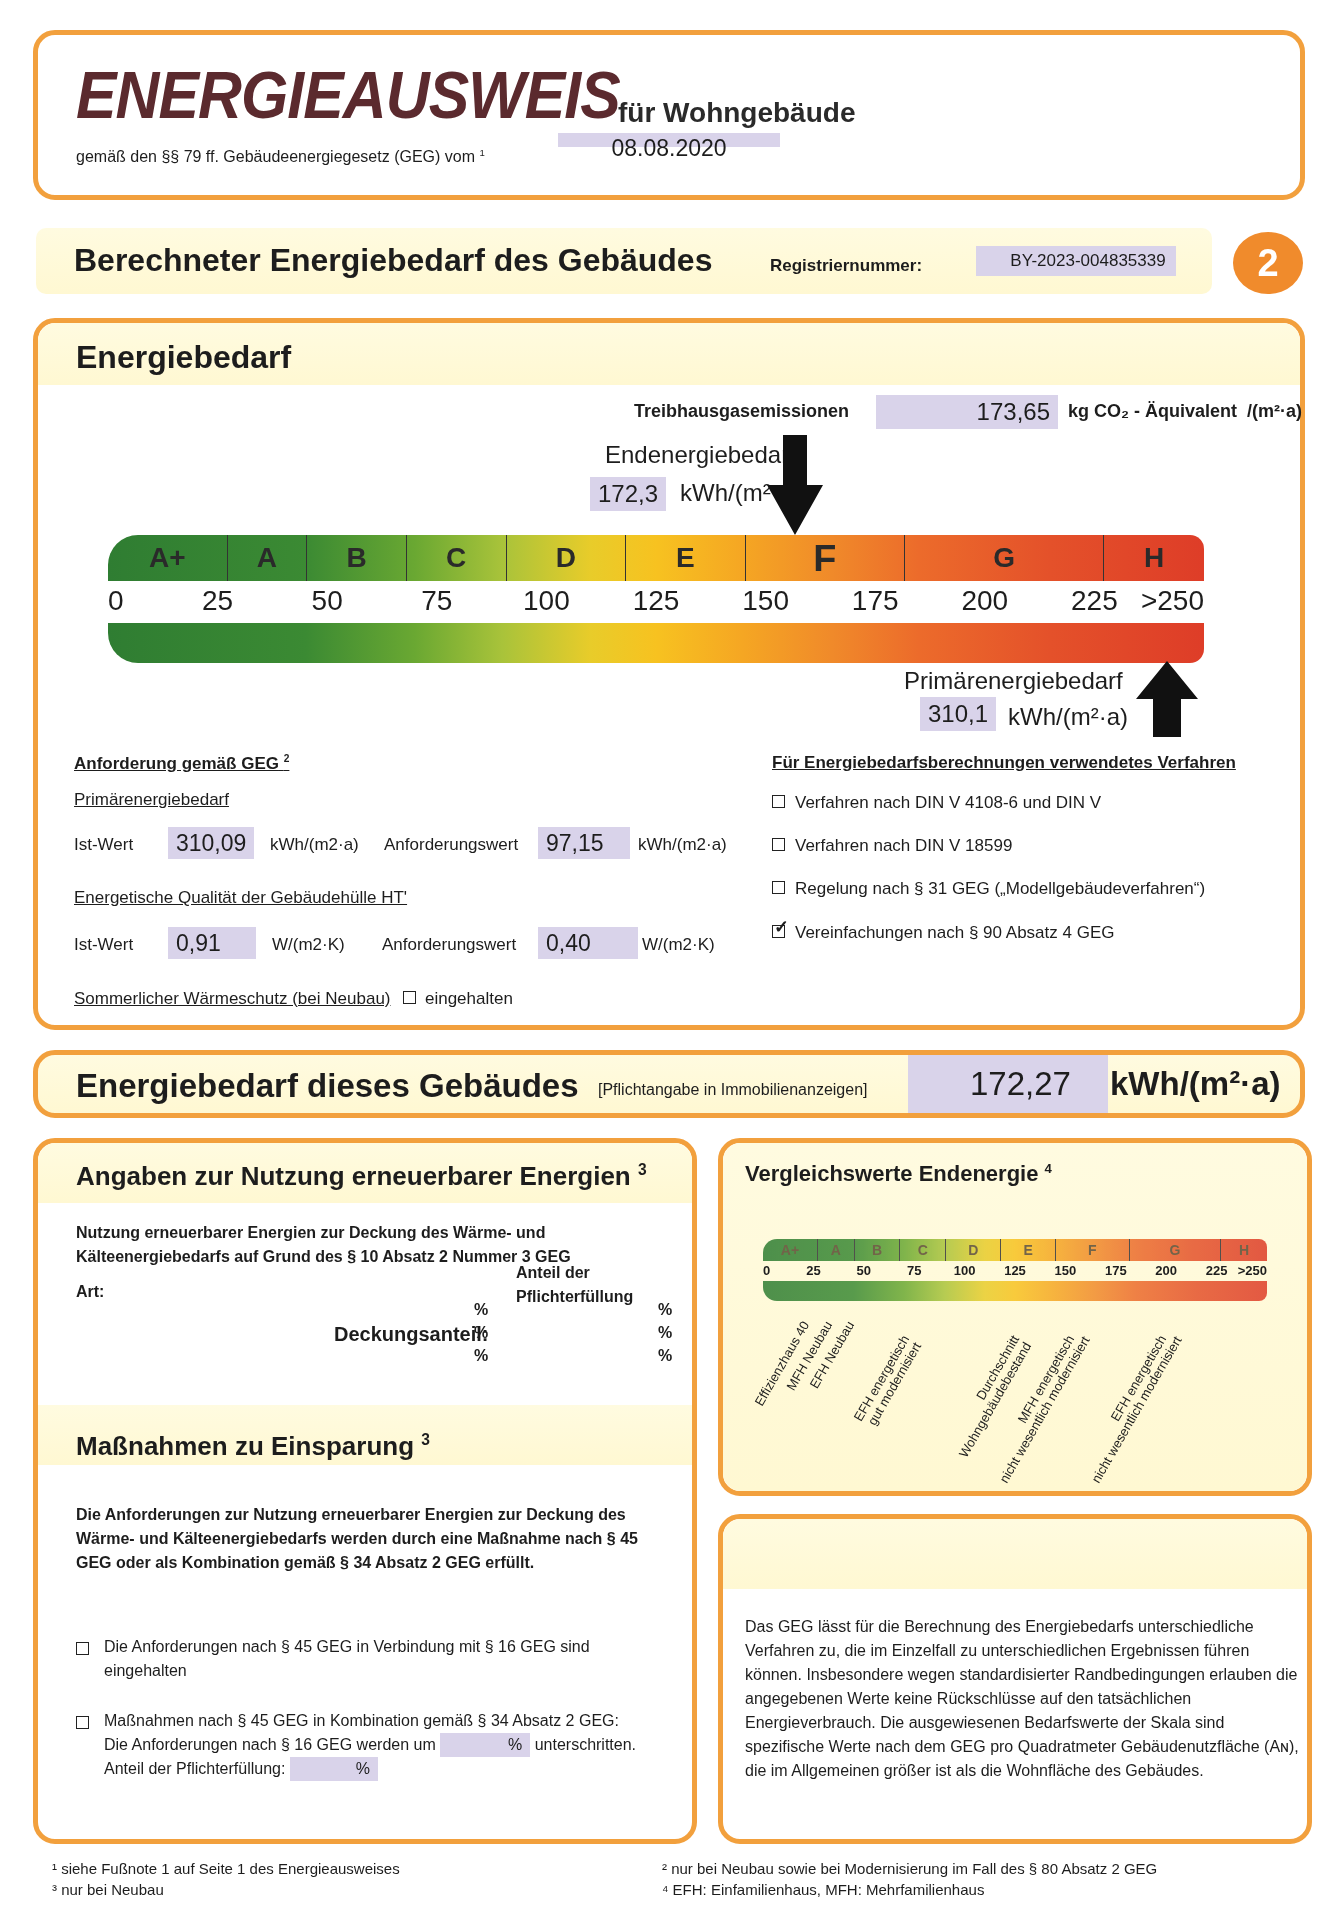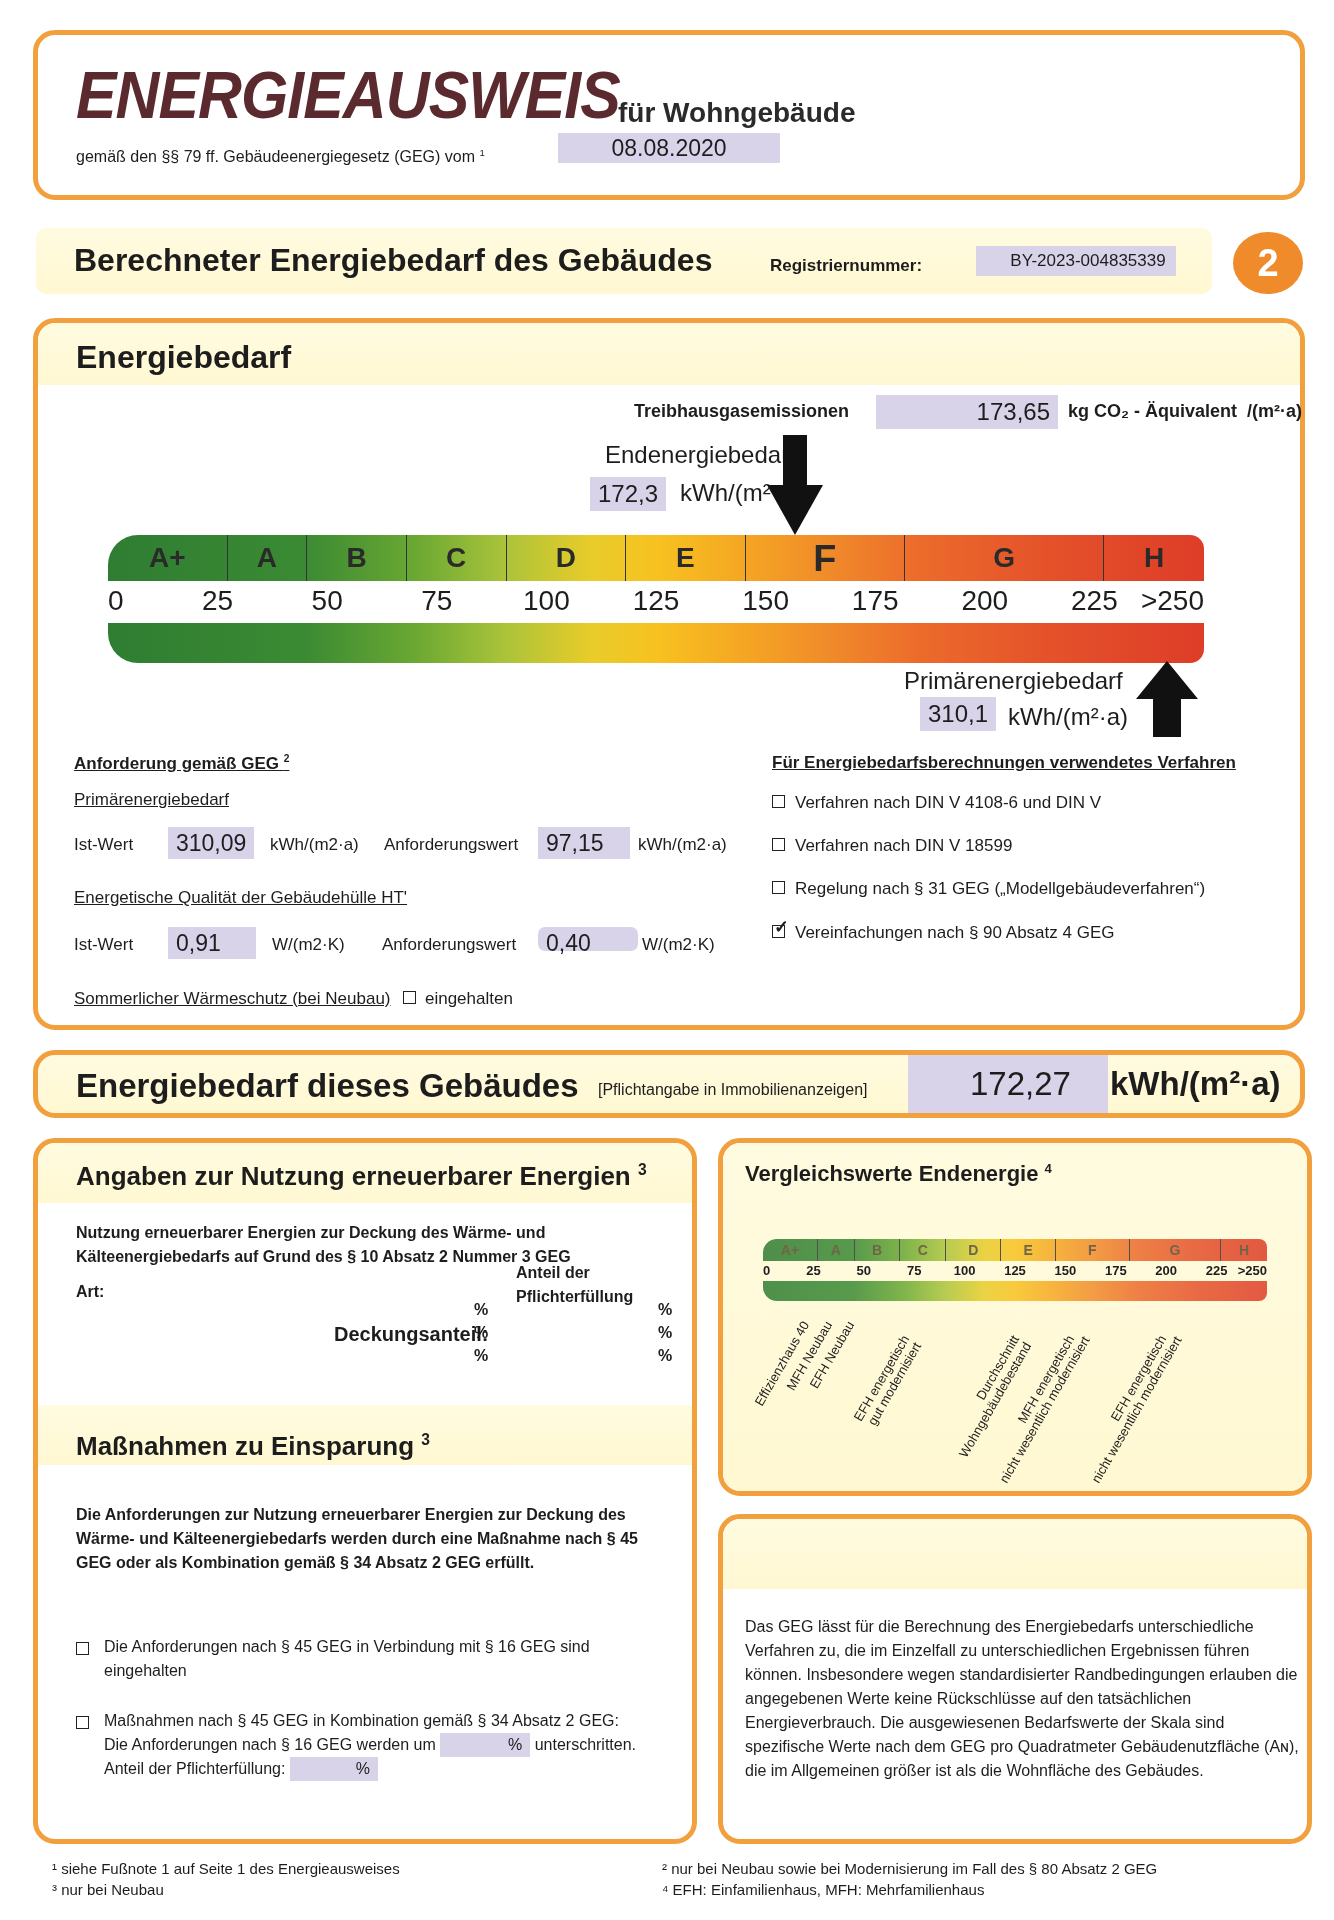--- a/index.html
+++ b/index.html
@@ -24,21 +24,21 @@
 </head>
 <body>
 
 <div class="box" style="left:33px; top:30px; width:1272px; height:170px;">
   <div class="abs" style="left:38px; top:22px; font-size:66px; font-style:italic; font-weight:bold; color:#5b2a2e; letter-spacing:-1px; transform:scaleX(0.92); transform-origin:left;">ENERGIEAUSWEIS</div>
   <div class="abs b" style="left:580px; top:62px; font-size:28px; color:#2a2a2a;">für Wohngebäude</div>
   <div class="abs" style="left:38px; top:112px; font-size:16px;">
     <span>gemäß den §§ 79 ff. Gebäudeenergiegesetz (GEG) vom</span>
     <span class="sup">1</span>
   </div>
-  <div class="abs hl" style="left:520px; top:98px; width:222px; height:30px; font-size:23px; text-align:center; line-height:30px;">08.08.2020</div>
+  <div class="abs hl" style="left:520px; top:98px; width:222px; height:14px; font-size:23px; text-align:center; line-height:30px;">08.08.2020</div>
 </div>
 
 <div class="abs ybg" style="left:36px; top:228px; width:1176px; height:66px; border-radius:10px;">
   <div class="abs b" style="left:38px; top:14px; font-size:32px;">Berechneter Energiebedarf des Gebäudes</div>
   <div class="abs b" style="left:734px; top:28px; font-size:17px;">Registriernummer:</div>
   <div class="abs hl" style="left:940px; top:18px; width:200px; height:30px; font-size:17px; line-height:30px; text-align:center;padding-left:32px;">BY-2023-004835339</div>
 </div>
 <div class="abs" style="left:1233px; top:232px; width:70px; height:62px; border-radius:50%; background:#f08b2c; color:#fff; font-size:38px; font-weight:bold; display:flex; align-items:center; justify-content:center;">
   <span>2</span>
 </div>
@@ -106,21 +106,21 @@
   <div class="abs" style="left:346px; top:512px; font-size:17px;">Anforderungswert</div>
   <div class="abs hl" style="left:500px; top:504px; height:32px; width:92px; font-size:23px; line-height:32px;">97,15</div>
   <div class="abs" style="left:600px; top:512px; font-size:17px;">kWh/(m2·a)</div>
 
   <div class="abs u" style="left:36px; top:565px; font-size:17px;">Energetische Qualität der Gebäudehülle HT'</div>
 
   <div class="abs" style="left:36px; top:612px; font-size:17px;">Ist-Wert</div>
   <div class="abs hl" style="left:130px; top:604px; width:88px; height:32px; font-size:23px; line-height:32px;">0,91</div>
   <div class="abs" style="left:234px; top:612px; font-size:17px;">W/(m2·K)</div>
   <div class="abs" style="left:344px; top:612px; font-size:17px;">Anforderungswert</div>
-  <div class="abs hl" style="left:500px; top:604px; width:100px; height:24px; font-size:23px; line-height:32px;border-radius:7px;">0,40</div>
+  <div class="abs hl" style="left:500px; top:604px; width:100px; height:32px; font-size:23px; line-height:32px;">0,40</div>
   <div class="abs" style="left:604px; top:612px; font-size:17px;">W/(m2·K)</div>
 
   <div class="abs" style="left:36px; top:666px; font-size:17px;">
     <span class="u">Sommerlicher Wärmeschutz (bei Neubau)</span>
     <span class="chk" style="margin-left:8px; margin-right:4px;"></span>
     <span>eingehalten</span>
   </div>
 
   <div class="abs b u" style="left:734px; top:430px; font-size:17px;">Für Energiebedarfsberechnungen verwendetes Verfahren</div>
   <div class="abs" style="left:734px; top:470px; font-size:17px;">

